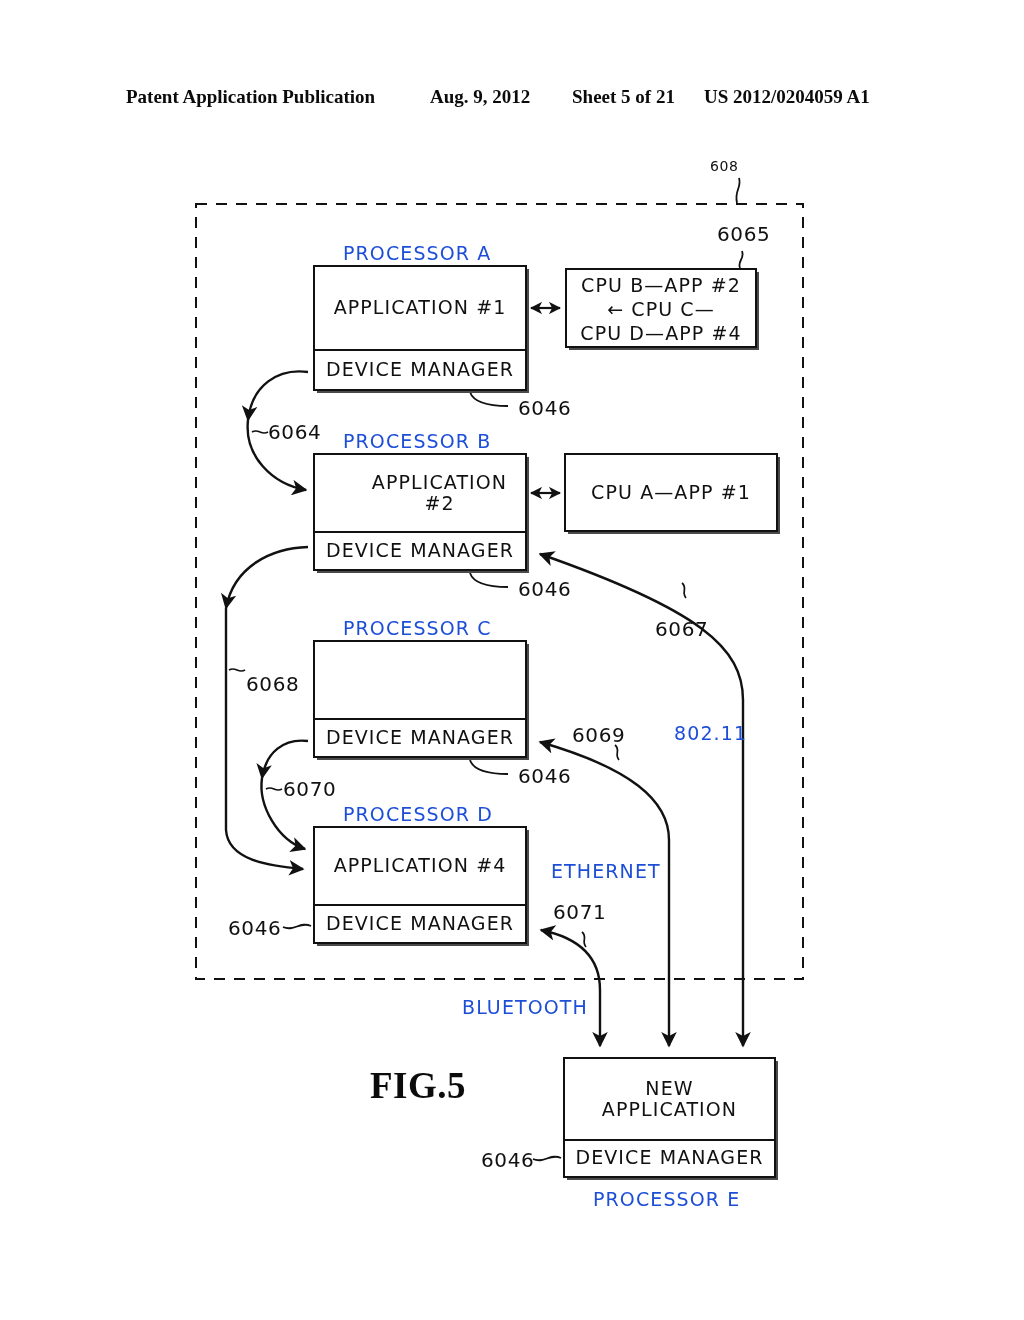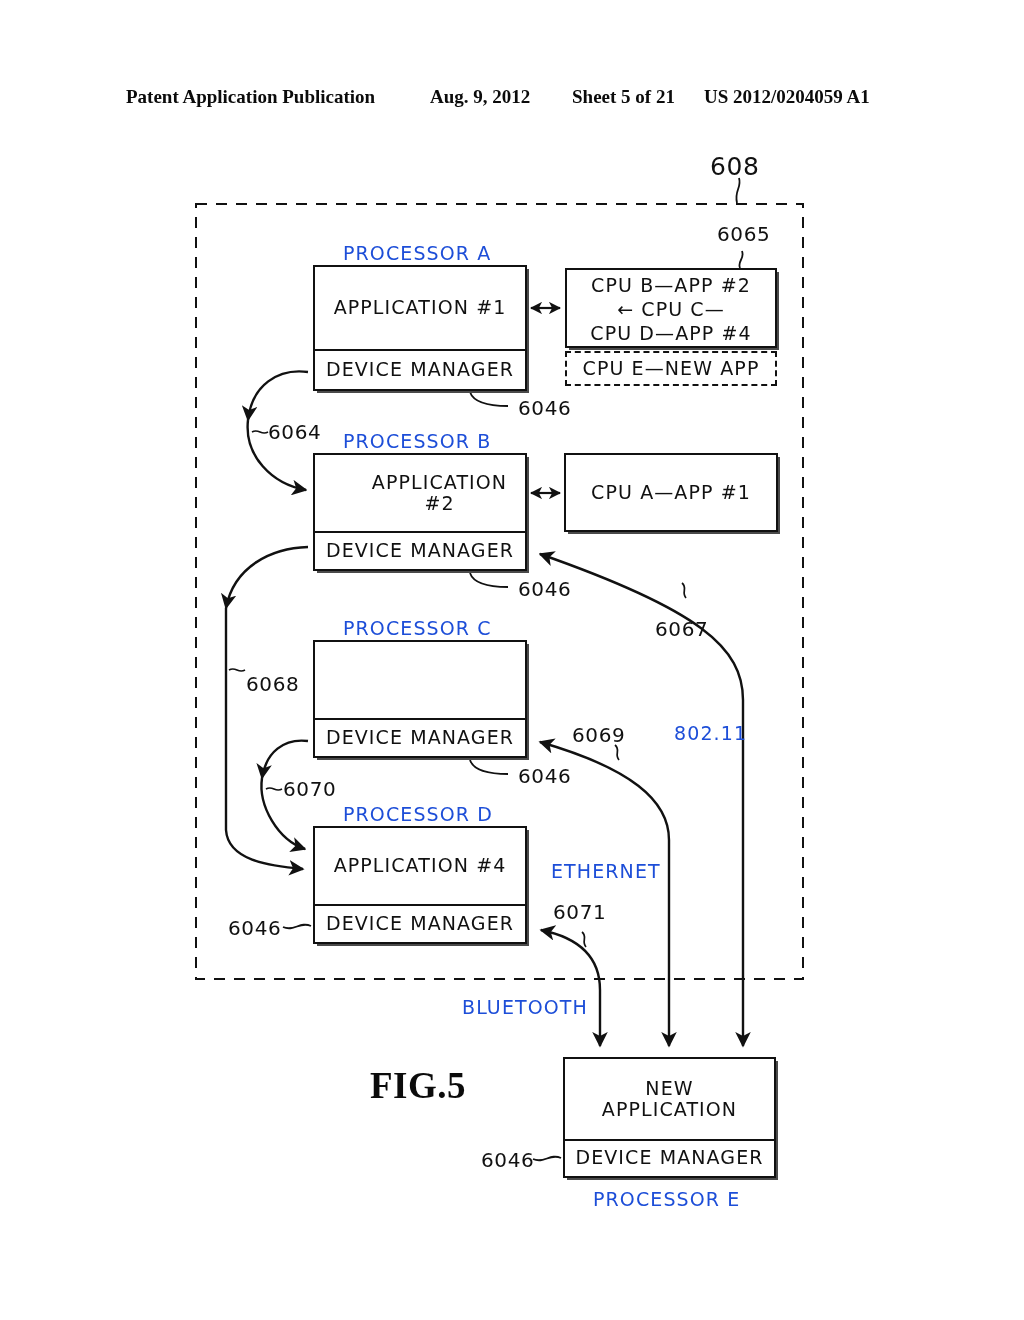--- a/index.html
+++ b/index.html
@@ -186,30 +186,27 @@
 
   <div class="cap" style="left:343px; top:242px;">PROCESSOR A</div>
   <div class="box" style="left:313px; top:265px; width:214px; height:126px;">
     <div class="cell" style="top:0; height:82px;">APPLICATION #1</div>
     <div class="divider" style="top:82px;"></div>
     <div class="cell" style="top:83px; height:39px;">DEVICE MANAGER</div>
   </div>
   <div class="refnum" style="left:518px; top:396px;">6046</div>
 
   <div class="refnum" style="left:717px; top:222px;">6065</div>
-  <div class="box" style="left:565px; top:268px; width:212px; height:80px;">
+  <div class="box" style="left:565px; top:268px; width:192px; height:80px;">
     <div class="cell" style="top:3px; height:25px;">CPU B—APP #2</div>
     <div class="cell" style="top:27px; height:25px;">← CPU C—</div>
     <div class="cell" style="top:51px; height:25px;">CPU D—APP #4</div>
   </div>
-  <div class="box dashed" style="left:565px; top:351px; width:212px; height:35px;">
-    <div class="cell" style="top:0; height:31px;">CPU E—NEW APP</div>
-  </div>
-
-  <div class="refnum" style="left:710px; top:152px; font-size:25px;">608</div>
+
+  <div class="refnum" style="left:710px; top:158px; font-size:14px;">608</div>
 
   <div class="refnum" style="left:268px; top:420px;">6064</div>
   <div class="cap" style="left:343px; top:430px;">PROCESSOR B</div>
   <div class="box" style="left:313px; top:453px; width:214px; height:118px;">
     <div class="cell" style="top:0; height:76px;padding-left:39px;">APPLICATION #2</div>
     <div class="divider" style="top:76px;"></div>
     <div class="cell" style="top:77px; height:37px;">DEVICE MANAGER</div>
   </div>
   <div class="refnum" style="left:518px; top:577px;">6046</div>
 

